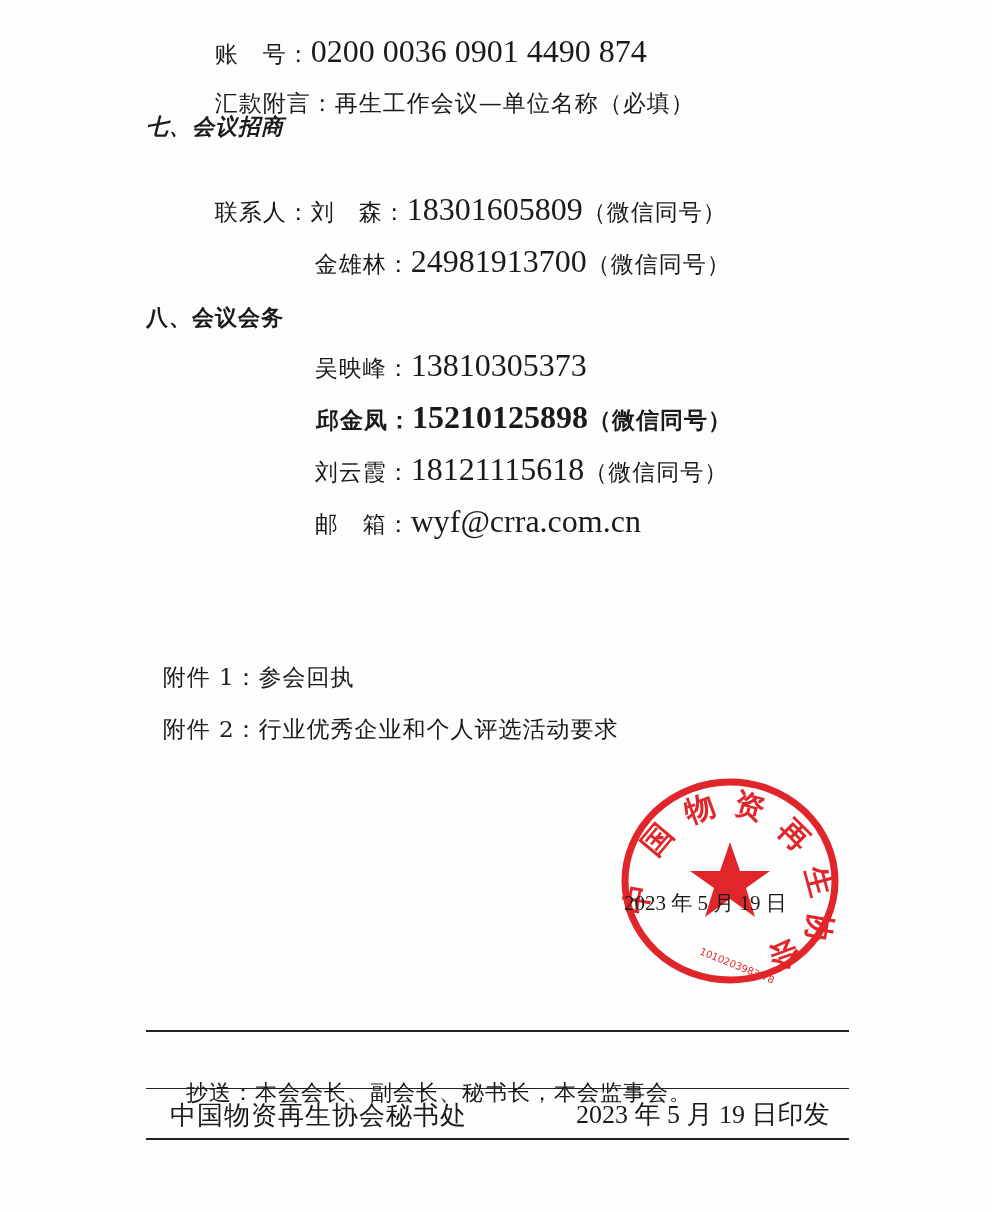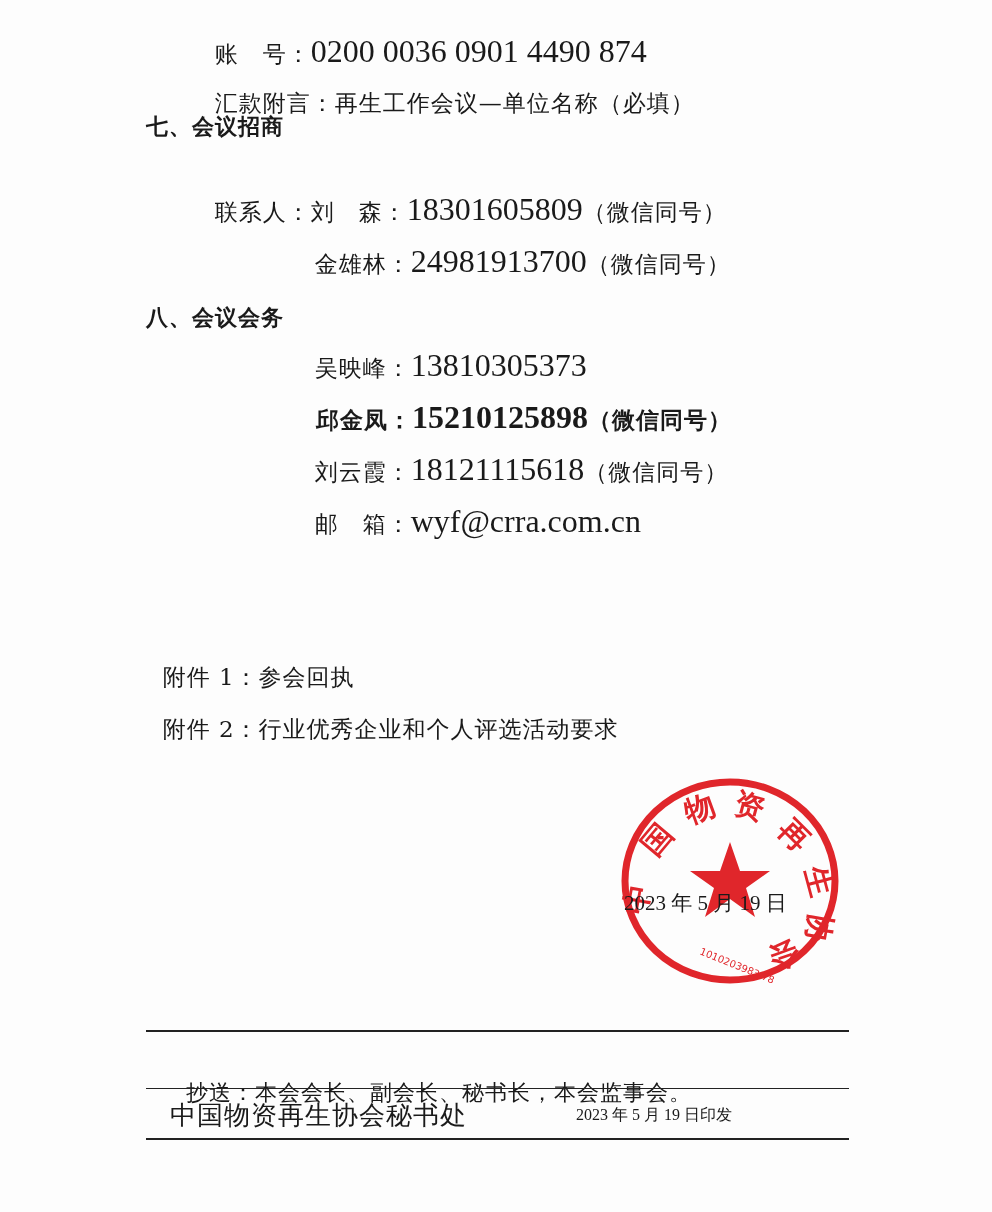--- a/index.html
+++ b/index.html
@@ -15,21 +15,21 @@
 </head>
 <body>
 
 <div class="line" style="left:198px;top:6px;">
   <span>账　号：</span><span class="num">0200 0036 0901 4490 874</span>
 </div>
 <div class="line" style="left:198px;top:58px;">
   <span>汇款附言：</span><span>再生工作会议—单位名称（必填）</span>
 </div>
 
-<div class="line bold" style="left:146px;top:112px;">七、会议招商</div>
+<div class="line bold" style="left:146px;top:112px;font-style:italic;">七、会议招商</div>
 <div class="line" style="left:198px;top:164px;">
   <span>联系人：</span><span>刘　森：</span><span class="num">18301605809</span><span>（微信同号）</span>
 </div>
 <div class="line" style="left:298px;top:216px;">
   <span>金雄林：</span><span class="num">24981913700</span><span>（微信同号）</span>
 </div>
 
 <div class="line bold" style="left:146px;top:268px;margin-top:35px;">八、会议会务</div>
 <div class="line" style="left:298px;top:320px;">
   <span>吴映峰：</span><span class="num">13810305373</span>
@@ -67,14 +67,14 @@
   <text x="80" y="178" fill="#e0262b" font-family="DejaVu Sans, sans-serif" font-size="10" transform="rotate(22 80 178)">1010203983 78</text>
 </svg>
 <div class="date num">2023 年 5 月 19 日</div>
 
 <div class="rule" style="top:1030px;height:2px;"></div>
 <div class="line" style="left:170px;top:1048px;font-size:22px;">
   <span>抄送：</span><span>本会会长、副会长、秘书长，本会监事会。</span>
 </div>
 <div class="rule" style="top:1088px;height:1px;"></div>
 <div class="line" style="left:170px;top:1100px;font-size:26px;">中国物资再生协会秘书处</div>
-<div class="line num" style="left:576px;top:1100px;font-size:16px;">2023 年 5 月 19 日印发</div>
+<div class="line num" style="left:576px;top:1100px;font-size:26px;">2023 年 5 月 19 日印发</div>
 <div class="rule" style="top:1138px;height:2px;"></div>
 
 </body></html>

